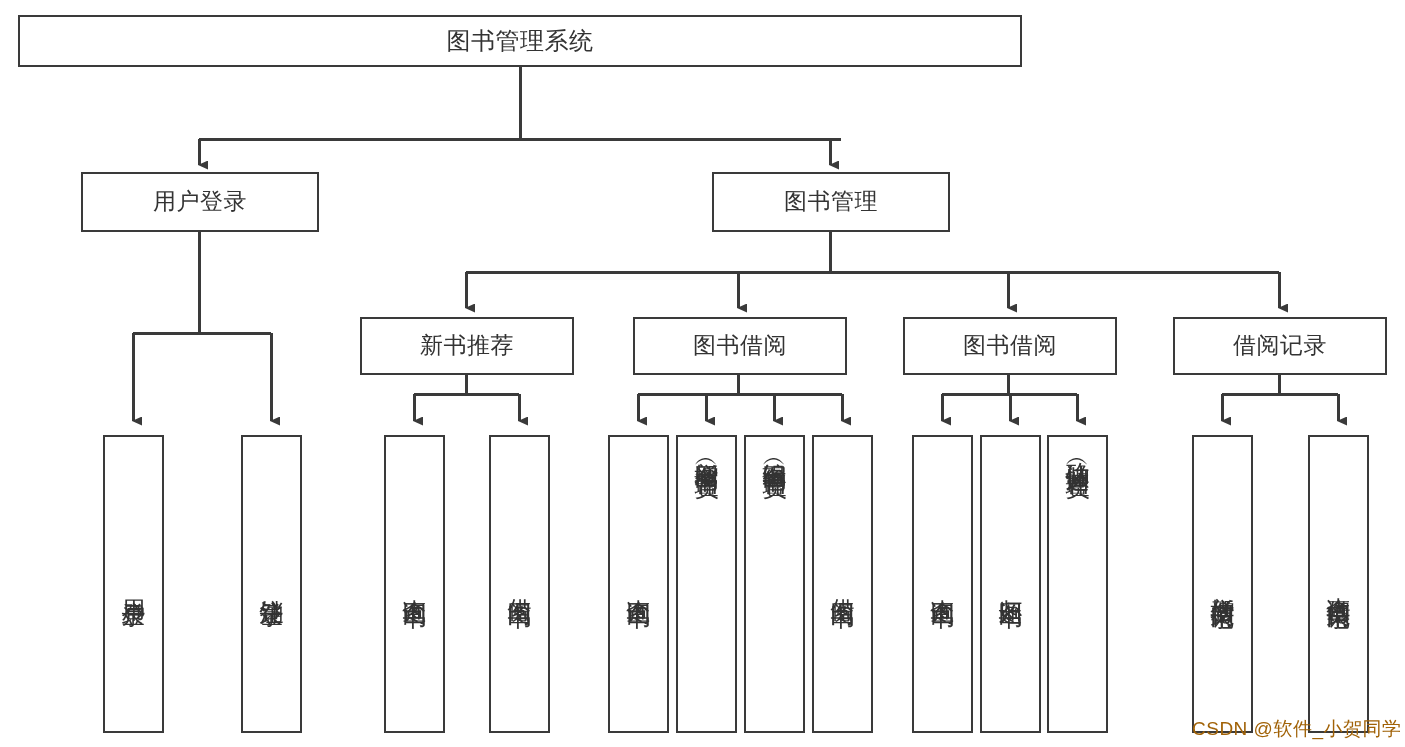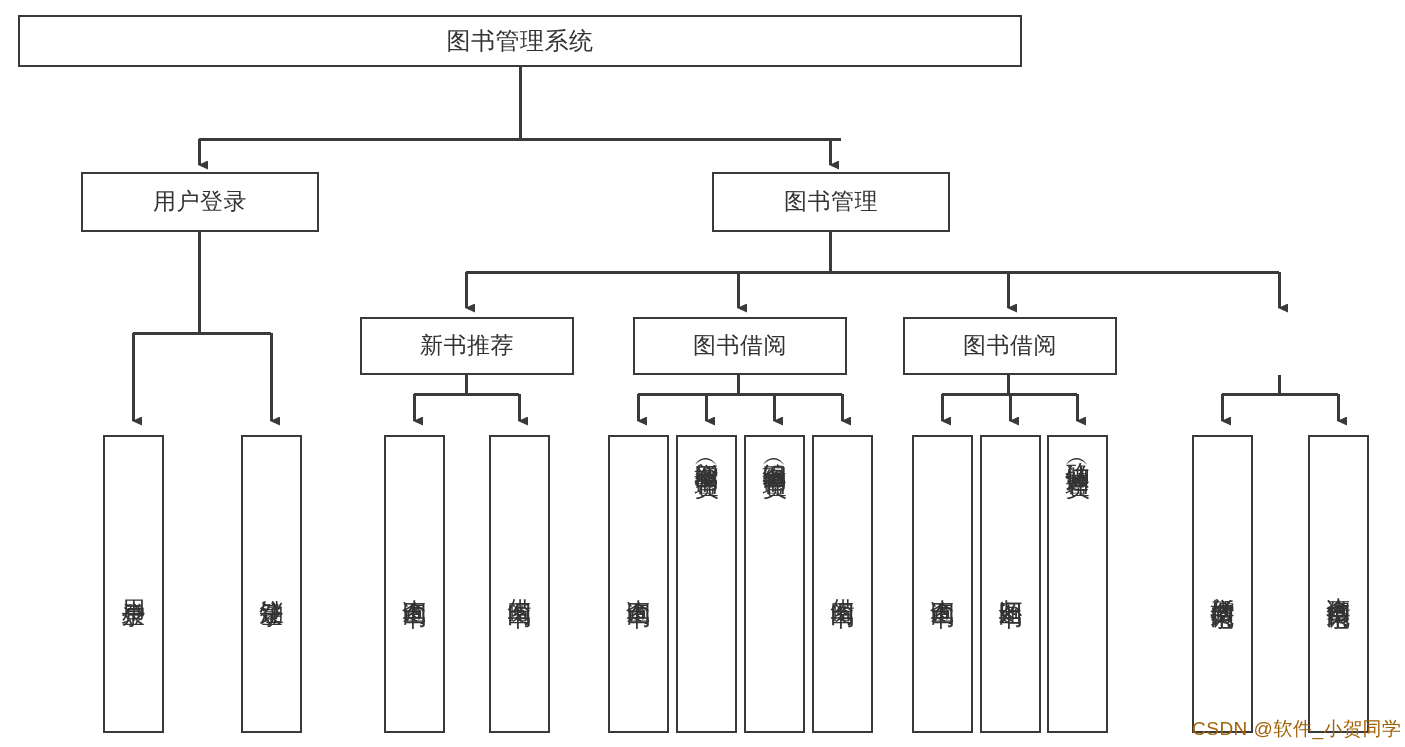--- a/index.html
+++ b/index.html
@@ -145,20 +145,23 @@
 
   <div class="node horiz" style="left:633px; top:317px; width:214px; height:58px;">
     <span class="lbl">图书借阅</span>
   </div>
   <div class="node horiz" style="left:360px; top:317px; width:214px; height:58px;">
     <span class="lbl">新书推荐</span>
   </div>
   <div class="node horiz" style="left:903px; top:317px; width:214px; height:58px;">
     <span class="lbl">图书借阅</span>
   </div>
+  <div class="node horiz" style="left:1173px; top:317px; width:214px; height:58px;">
+    <span class="lbl">借阅记录</span>
+  </div>
 
   <div class="node vert mid" style="left:103px; top:435px; width:61px; height:298px;">
     <span class="lbl">用户登录</span>
   </div>
   <div class="node vert mid" style="left:241px; top:435px; width:61px; height:298px;">
     <span class="lbl">注销登录</span>
   </div>
 
   <div class="node vert mid" style="left:384px; top:435px; width:61px; height:298px;">
     <span class="lbl">查询图书</span>

